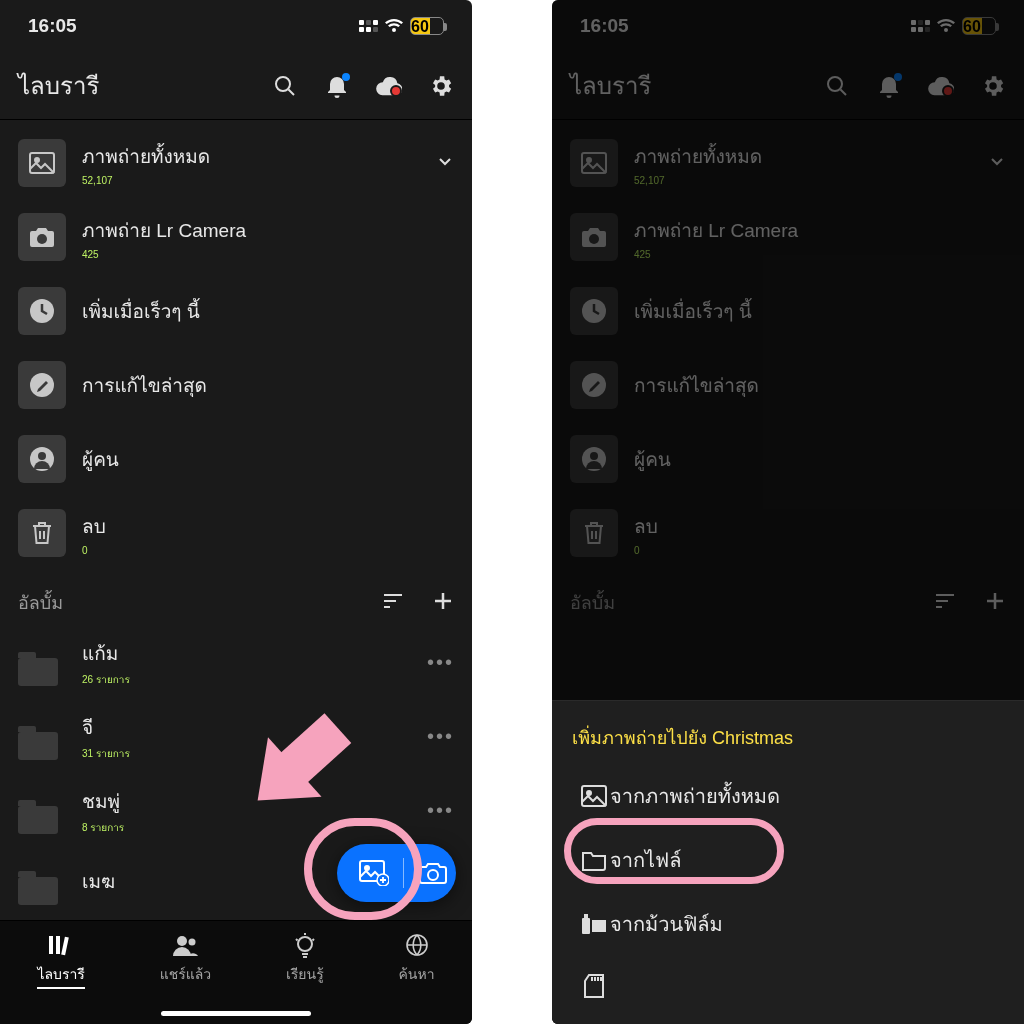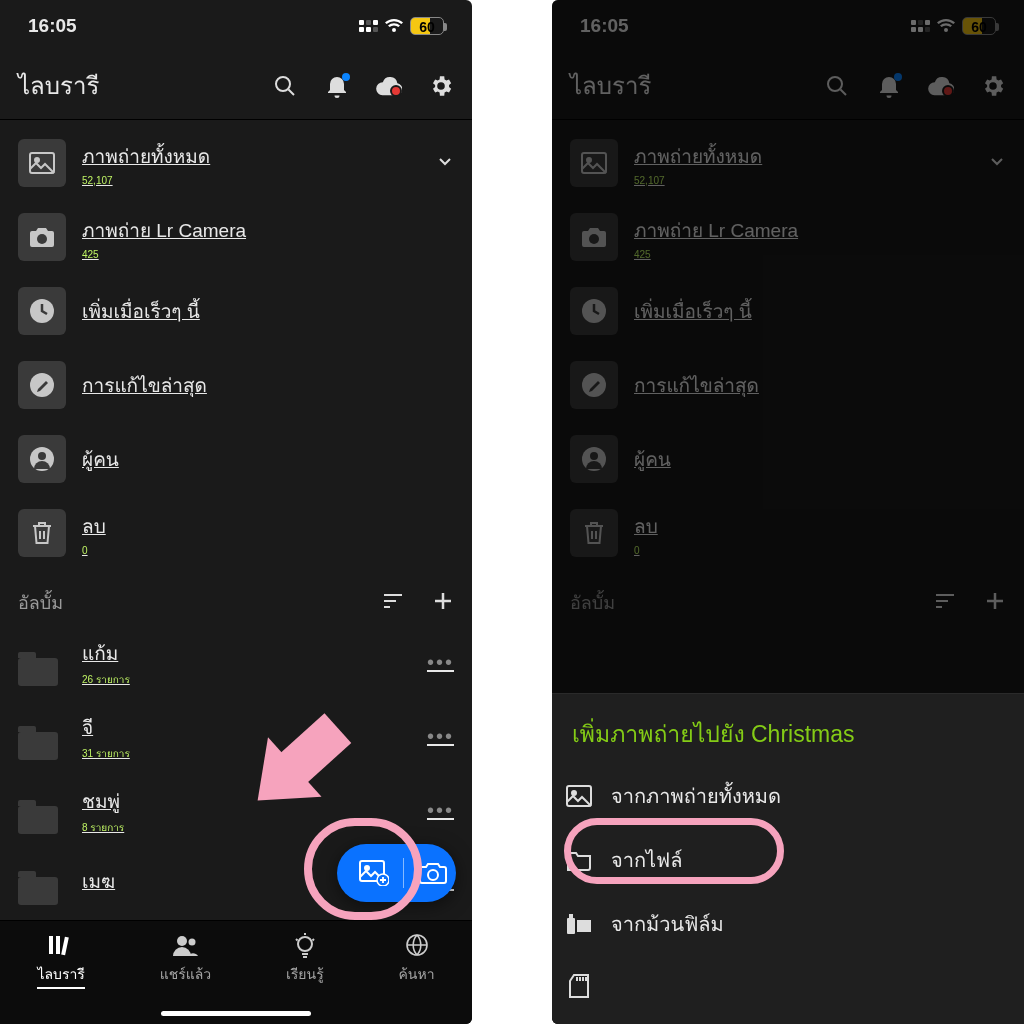--- a/index.html
+++ b/index.html
@@ -41,21 +41,21 @@
   .batt {
     display:flex;align-items:center;
   }
   .batt-body{
     width:34px;height:18px;border:1.5px solid #888;border-radius:5px;position:relative;
     background:linear-gradient(to right,#f5c712 60%, transparent 60%);
   }
   .batt-body::after{
     content:"";position:absolute;right:-4px;top:5px;width:3px;height:8px;background:#888;border-radius:0 2px 2px 0;
   }
-  .batt-num{ position:absolute;left:0;right:0;text-align:center;font-size:14px;font-weight:700;color:#000;line-height:18px;}
+  .batt-num{ position:absolute;left:0;right:0;font-size:16px;font-weight:700;color:#000;line-height:18px;}
 
   
   .apphdr{
     height:68px;
     display:flex;align-items:center;justify-content:space-between;
     padding:0 18px;
     border-bottom:1px solid #000;
   }
   .apphdr h1{ font-size:24px; font-weight:500; }
   .apphdr-icons{ display:flex; gap:26px; align-items:center; color:#ddd; }
@@ -63,21 +63,20 @@
   .bell-dot{position:absolute;top:0;right:0;width:8px;height:8px;background:#0a84ff;border-radius:50%;}
   .cloud-dot{position:absolute;bottom:2px;right:0;width:12px;height:12px;background:#e53935;border-radius:50%;border:2px solid #1a1a1a;}
 
   
   .list{ padding:6px 0; }
   .row{
     display:flex;align-items:center;gap:16px;
     padding:10px 18px;
     min-height:74px;
     position:relative;
-    text-decoration:underline;
   }
   .thumb{
     width:48px;height:48px;background:#3a3a3a;border-radius:6px;
     display:flex;align-items:center;justify-content:center;color:#c7c7c7;
     flex:0 0 48px;
   }
   .row-txt .title{ font-size:19px; color:#e8e8e8; }
   .row-txt .subtitle{ font-size:10px; color:#bef264; margin-top:4px;}
   .chev{ margin-left:auto;color:#ccc; }
   .row .dots{ margin-left:auto;color:#888;font-size:20px;letter-spacing:2px;}
@@ -132,25 +131,25 @@
 
   
   .right-dim{ position:absolute;inset:0;background:rgba(0,0,0,.58); }
   .sheet{
     position:absolute;bottom:0;left:0;right:0;
     background:#1f1f1f;
     border-top:1px solid #2a2a2a;
     padding-bottom:8px;
   }
   .sheet-title{
-    padding:22px 20px 12px;font-size:23px;color:#84cc16;
+    padding:22px 20px 12px;font-size:18px;color:#fde047;
   }
   .sheet-item{
-    display:flex;align-items:center;gap:18px;
-    padding:16px 13px;font-size:20px;color:#e8e8e8;
+    display:flex;align-items:center;gap:2px;
+    padding:16px 28px;font-size:20px;color:#e8e8e8;
   }
   .sheet-ic{ width:28px;height:28px;display:flex;align-items:center;justify-content:center;color:#ddd;flex:0 0 28px;}
 
   
   .anno-circle{
     position:absolute;border:8px solid #f6a3bd;border-radius:999px;
     pointer-events:none;
   }
   .anno-arrow{
     position:absolute;pointer-events:none;

